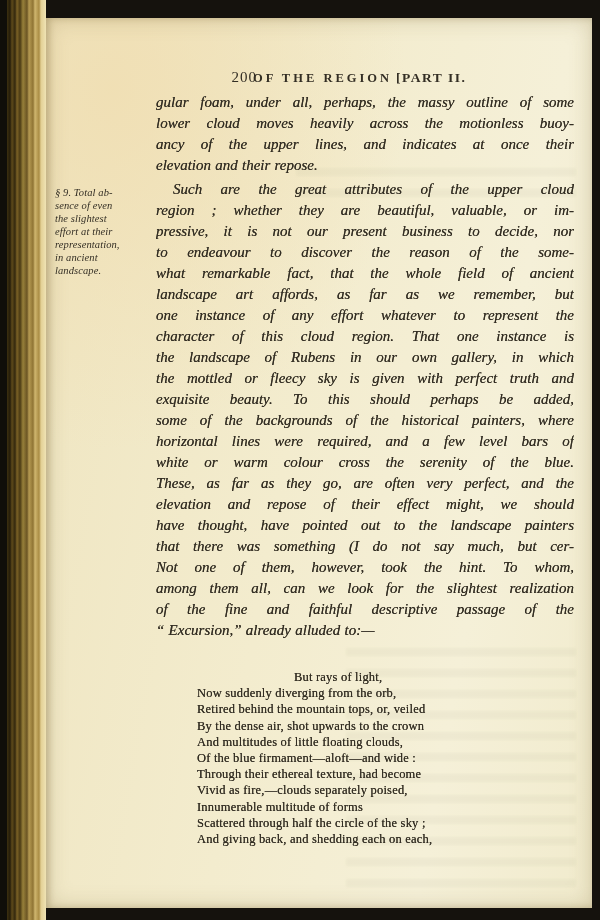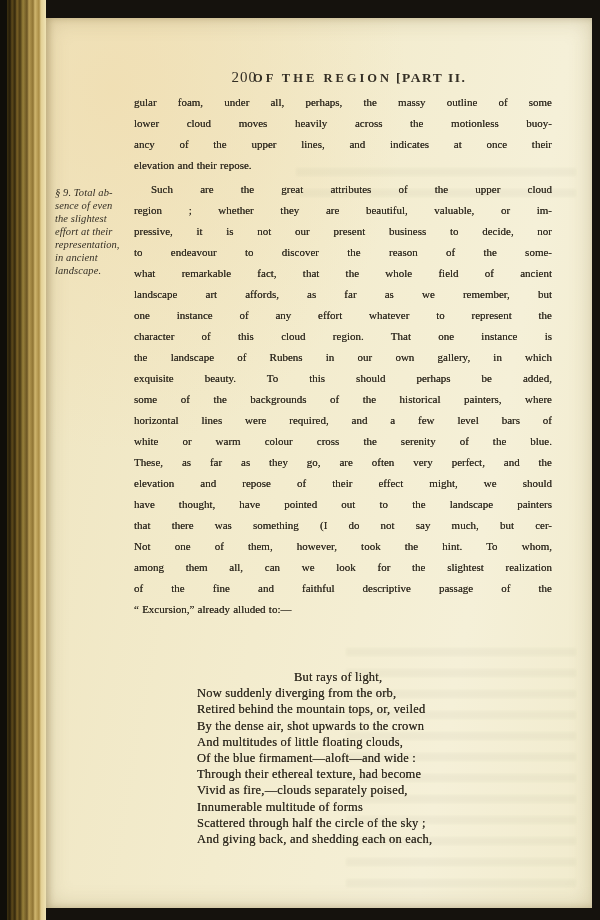--- a/index.html
+++ b/index.html
@@ -56,23 +56,24 @@
 
   .margin-note {
     position: absolute; left: 9px; top: 168px; width: 86px;
   }
   .mline {
     font-size: 10.5px; line-height: 13px; height: 13px;
     white-space: nowrap; letter-spacing: 0.1px; font-style: italic;
   }
 
   .body-text {
-    position: absolute; left: 88px; top: 74px; width: 418px;
-    font-size: 11px;
+    position: absolute; left: 110px; top: 74px; width: 418px;
+    font-size: 15px;
     text-shadow: 0 0 0.3px rgba(45,40,28,0.9);
+    font-style: italic;
   }
   .para + .para { margin-top: 3px; }
   .line {
     height: 21px; line-height: 21px;
     text-align: justify; text-align-last: justify;
     overflow: hidden; white-space: normal;
     word-spacing: 0.5px;
   }
   .para .line:last-child { text-align-last: left; }
   .para.indent-first .line:first-child { text-indent: 17px; }
@@ -122,20 +123,21 @@
     <div class="para indent-first">
         <div class="line">Such are the great attributes of the upper cloud</div>
         <div class="line">region ; whether they are beautiful, valuable, or im-</div>
         <div class="line">pressive, it is not our present business to decide, nor</div>
         <div class="line">to endeavour to discover the reason of the some-</div>
         <div class="line">what remarkable fact, that the whole field of ancient</div>
         <div class="line">landscape art affords, as far as we remember, but</div>
         <div class="line">one instance of any effort whatever to represent the</div>
         <div class="line">character of this cloud region.  That one instance is</div>
         <div class="line">the landscape of Rubens in our own gallery, in which</div>
+        <div class="line">the mottled or fleecy sky is given with perfect truth and</div>
         <div class="line">exquisite beauty.  To this should perhaps be added,</div>
         <div class="line">some of the backgrounds of the historical painters, where</div>
         <div class="line">horizontal lines were required, and a few level bars of</div>
         <div class="line">white or warm colour cross the serenity of the blue.</div>
         <div class="line">These, as far as they go, are often very perfect, and the</div>
         <div class="line">elevation and repose of their effect might, we should</div>
         <div class="line">have thought, have pointed out to the landscape painters</div>
         <div class="line">that there was something (I do not say much, but cer-</div>
         <div class="line">Not one of them, however, took the hint.  To whom,</div>
         <div class="line">among them all, can we look for the slightest realization</div>

